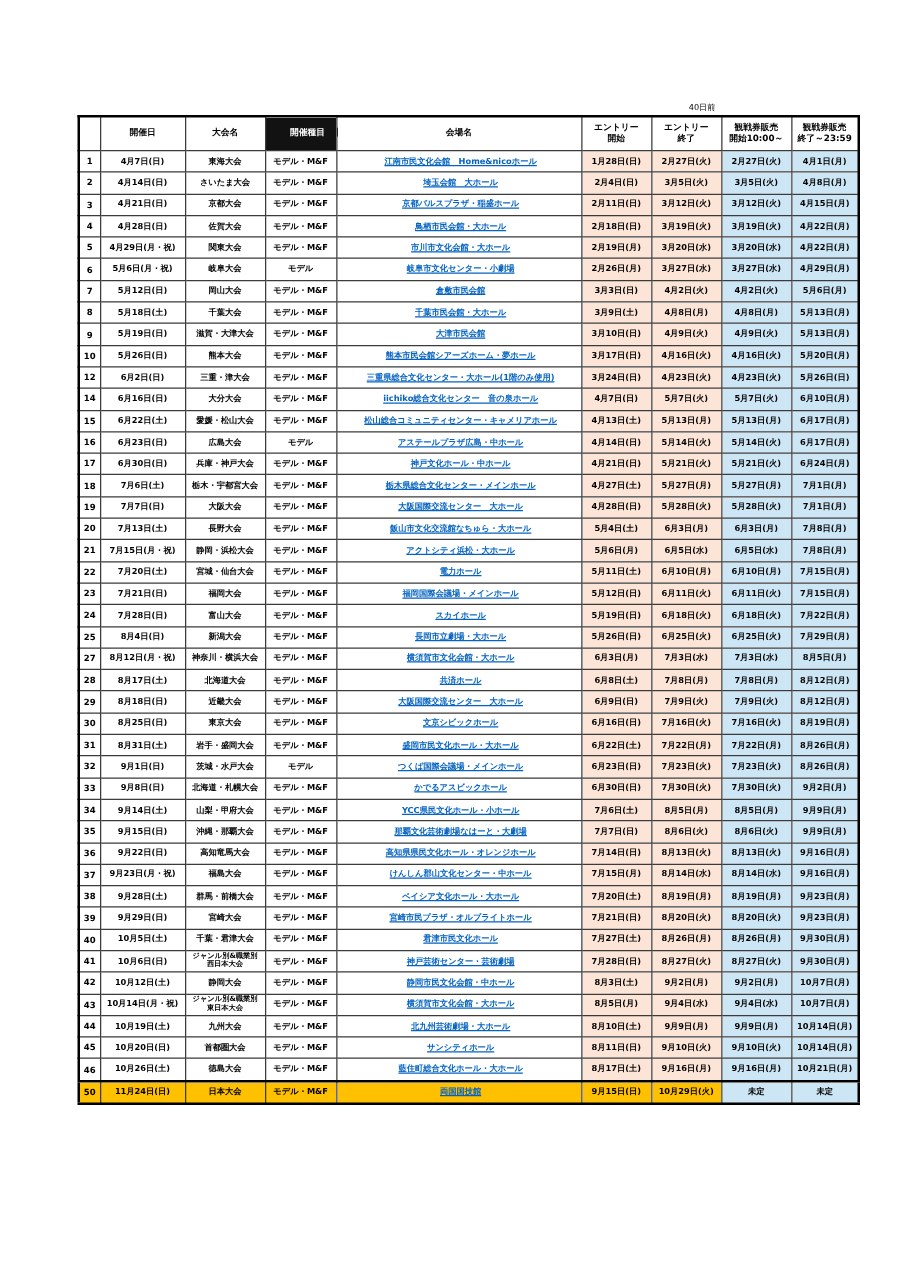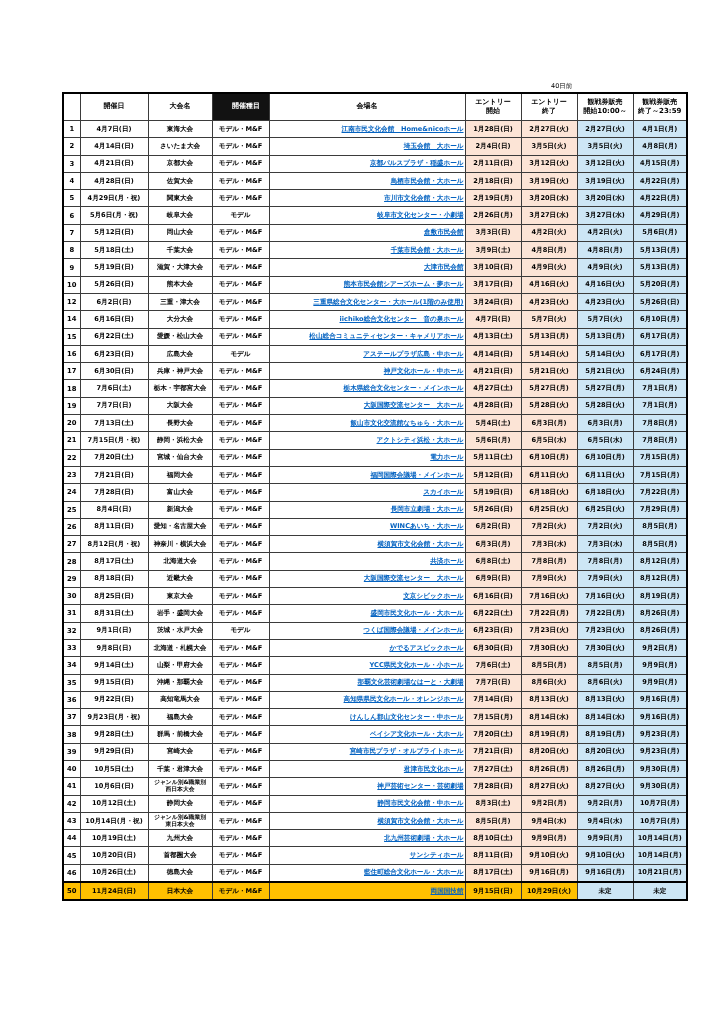--- a/index.html
+++ b/index.html
@@ -20,21 +20,21 @@
     border:2px solid #000000;
   }
   th,td{
     border:1px solid #3b3b3b;padding:0 1px;text-align:center;vertical-align:middle;
     font-weight:bold;overflow:hidden;white-space:nowrap;
   }
   thead th{height:26px;font-size:7px;line-height:1.35;background:#fff;}
   th.dark{background:var(--header_dark_bg,#121212);color:#fff;padding-left:12px;}
   tbody td{height:16.3px;font-size:6.6px;}
   td.num{font-size:6.8px;}
-  td.venue{text-align:right;padding-left:4px;}
+  td.venue{text-align:center;padding-left:4px;}
   a.vlink{color:var(--link,#0563C1);text-decoration:underline;cursor:pointer;}
   td.es,td.ee{background:var(--entry_bg,#FCE4D6);}
   td.ts,td.te{background:var(--ticket_bg,#CDE6F5);}
   tr.hl td{background:var(--highlight_bg,#FFC000);margin-top:14px;}
   tr.hl td.ts,tr.hl td.te{background:var(--ticket_bg,#CDE6F5);}
   tr.hl{border-top:2px solid #000;border-bottom:2px solid #000;}
   td.two-line{white-space:pre-line;font-size:5.8px;line-height:1.2;}
 </style>
 </head>
 <body style="--entry_bg: #FCE4D6; --ticket_bg: #CDE6F5; --highlight_bg: #FFC000; --link: #0563C1; --header_dark_bg: #121212;">
@@ -317,31 +317,20 @@
           <td class="date">8月4日(日)</td>
           <td class="name">新潟大会</td>
           <td class="cat">モデル・M&amp;F</td>
           <td class="venue"><a class="vlink">長岡市立劇場・大ホール</a></td>
           <td class="es">5月26日(日)</td>
           <td class="ee">6月25日(火)</td>
           <td class="ts">6月25日(火)</td>
           <td class="te">7月29日(月)</td>
         </tr>
         <tr>
-          <td class="num">26</td>
-          <td class="date">8月11日(日)</td>
-          <td class="name">愛知・名古屋大会</td>
-          <td class="cat">モデル・M&amp;F</td>
-          <td class="venue"><a class="vlink">WINCあいち・大ホール</a></td>
-          <td class="es">6月2日(日)</td>
-          <td class="ee">7月2日(火)</td>
-          <td class="ts">7月2日(火)</td>
-          <td class="te">8月5日(月)</td>
-        </tr>
-        <tr>
           <td class="num">27</td>
           <td class="date">8月12日(月・祝)</td>
           <td class="name">神奈川・横浜大会</td>
           <td class="cat">モデル・M&amp;F</td>
           <td class="venue"><a class="vlink">横須賀市文化会館・大ホール</a></td>
           <td class="es">6月3日(月)</td>
           <td class="ee">7月3日(水)</td>
           <td class="ts">7月3日(水)</td>
           <td class="te">8月5日(月)</td>
         </tr>

